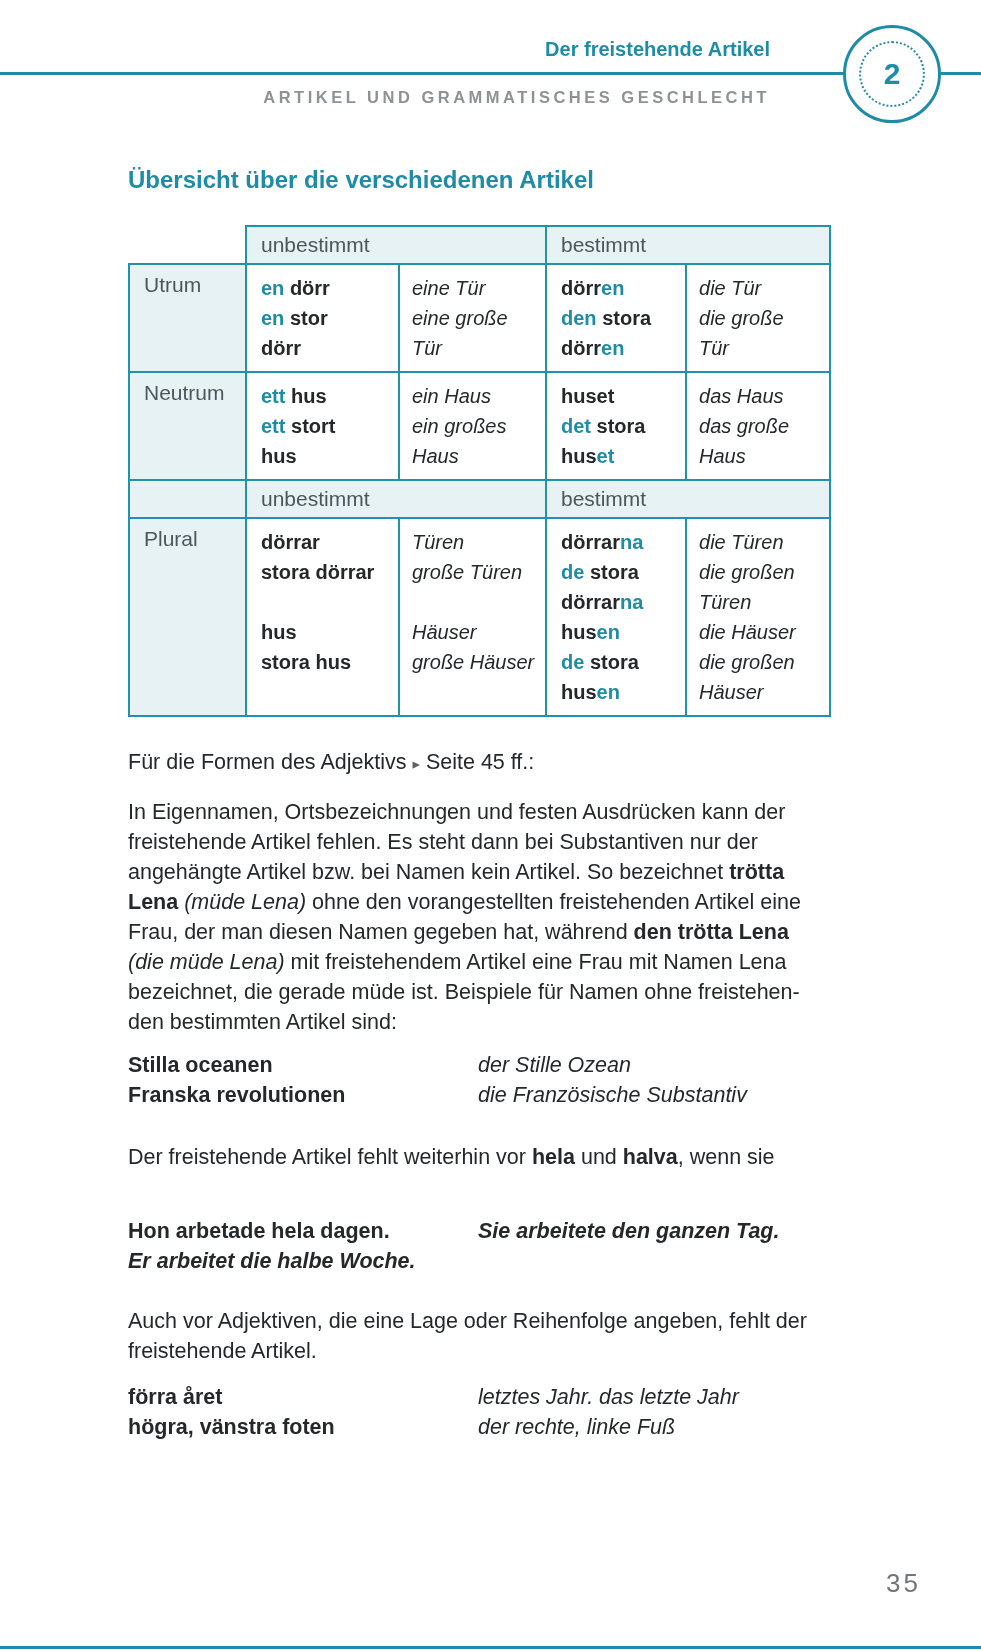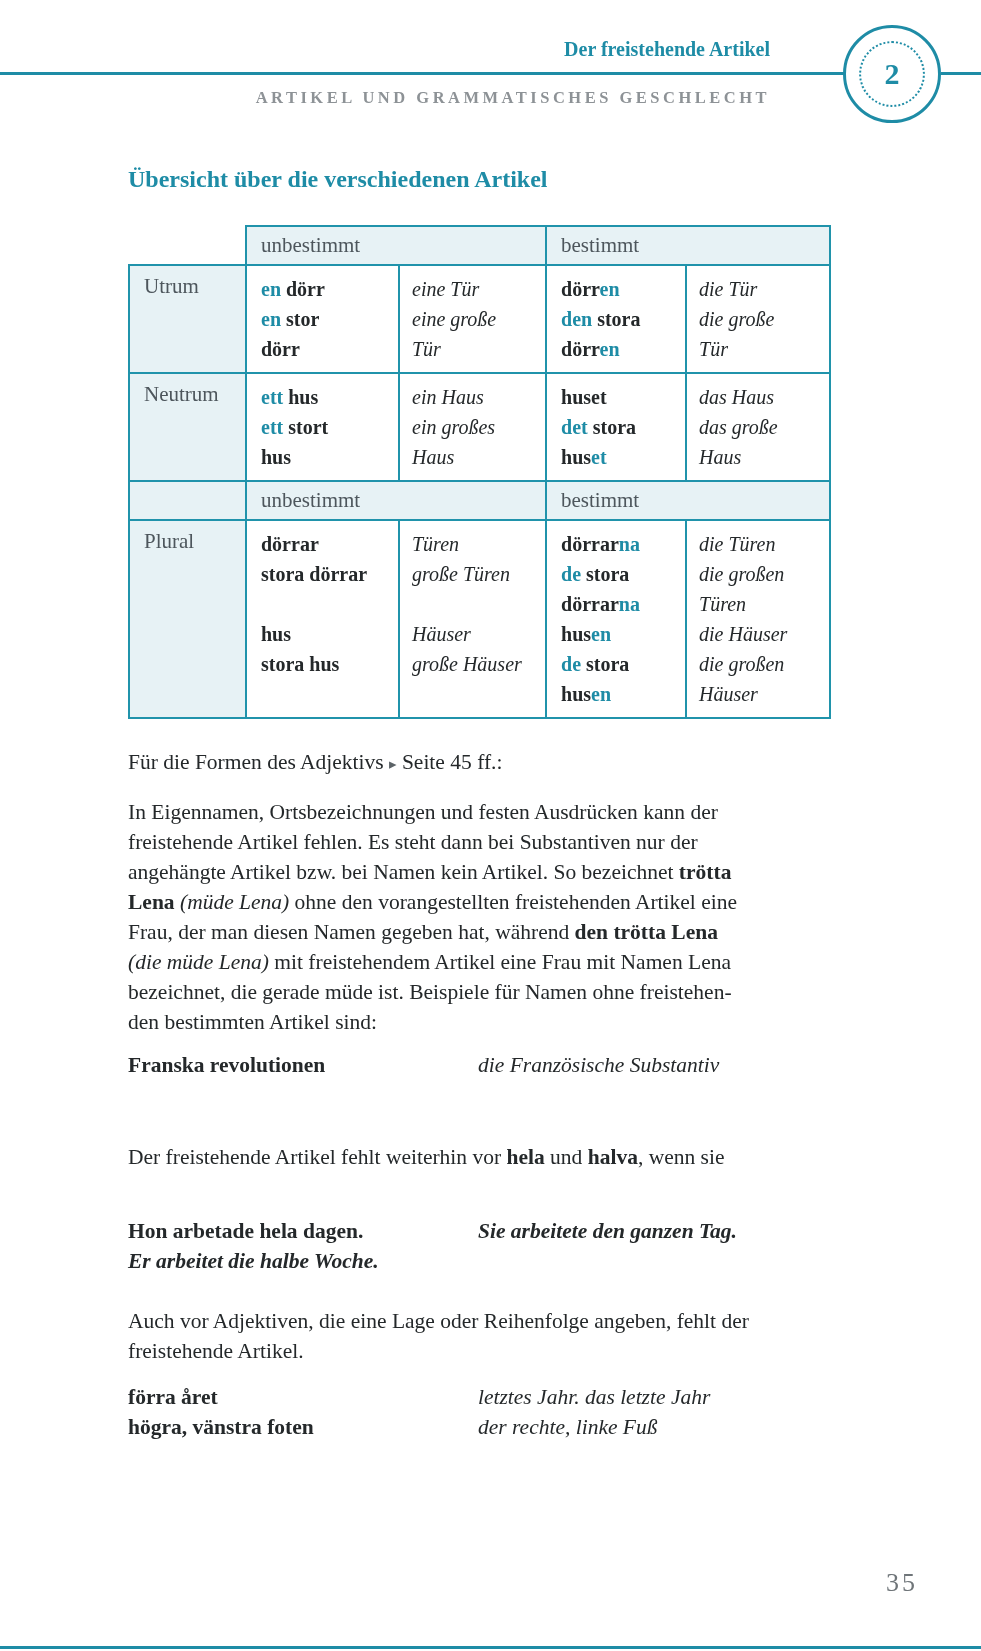--- a/index.html
+++ b/index.html
@@ -6,21 +6,21 @@
     --teal:#1e8ca6;
     --tborder:#2093ab;
     --shade:#e7f2f5;
     --label:#4d565c;
     --sub:#8d9296;
     --ink:#24282a;
     --pagenum:#6f7579;
   }
   html,body{margin:0;padding:0;background:#fff;}
   .page{position:relative;width:981px;height:1651px;background:#fff;overflow:hidden;
-        font-family:Liberation Serif, serif;color:var(--ink);}
+        font-family:Liberation Sans, sans-serif;color:var(--ink);}
 
   
   .hdr-title{position:absolute;top:38px;right:211px;font-size:20px;font-weight:bold;color:var(--teal);}
   .hdr-line{position:absolute;top:72px;height:3px;background:var(--teal);}
   .hdr-line.left{left:0;width:844px;}
   .hdr-line.right{left:941px;right:0;}
   .hdr-sub{position:absolute;top:88px;right:211px;font-size:16.5px;font-weight:bold;
            letter-spacing:3.5px;color:var(--sub);white-space:nowrap;}
   .badge{position:absolute;top:25px;left:843px;width:92px;height:92px;border:3px solid var(--teal);
          border-radius:50%;background:#fff;display:flex;align-items:center;justify-content:center;}
@@ -184,20 +184,24 @@
       <div class="ln"><span>freistehende Artikel fehlen. Es steht dann bei Substantiven nur der</span></div>
       <div class="ln"><span>angehängte Artikel bzw. bei Namen kein Artikel. So bezeichnet </span><span class="b">trötta</span></div>
       <div class="ln"><span class="b">Lena</span><span> </span><span class="i">(müde Lena)</span><span> ohne den vorangestellten freistehenden Artikel eine</span></div>
       <div class="ln"><span>Frau, der man diesen Namen gegeben hat, während </span><span class="b">den trötta Lena</span></div>
       <div class="ln"><span class="i">(die müde Lena)</span><span> mit freistehendem Artikel eine Frau mit Namen Lena</span></div>
       <div class="ln"><span>bezeichnet, die gerade müde ist. Beispiele für Namen ohne freistehen-</span></div>
       <div class="ln"><span>den bestimmten Artikel sind:</span></div>
     </div>
   <div class="block" style="top:1050px;" id="ex1">
       <div class="ex-row">
+        <div class="ex-sv">Stilla oceanen</div>
+        <div class="ex-de i">der Stille Ozean</div>
+      </div>
+      <div class="ex-row">
         <div class="ex-sv">Franska revolutionen</div>
         <div class="ex-de i">die Französische Substantiv</div>
       </div>
     </div>
   <div class="block" style="top:1142px;" id="para2">
       <div class="ln"><span>Der freistehende Artikel fehlt weiterhin vor </span><span class="b">hela</span><span> und </span><span class="b">halva</span><span>, wenn sie</span></div>
     </div>
   <div class="block" style="top:1216px;" id="ex2">
       <div class="ex-row">
         <div class="ex-sv">Hon arbetade hela dagen.</div>

